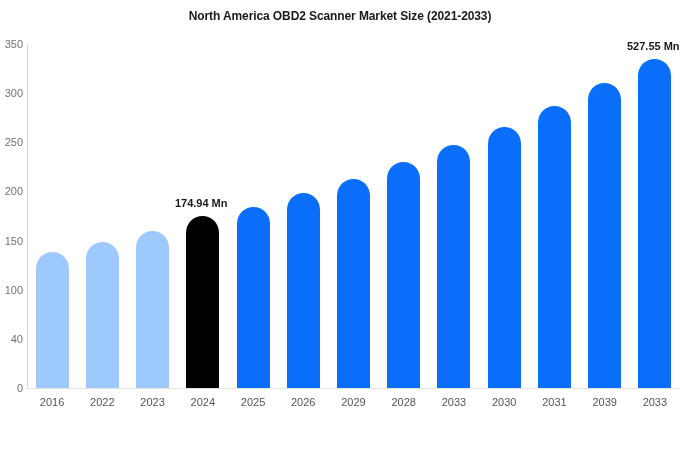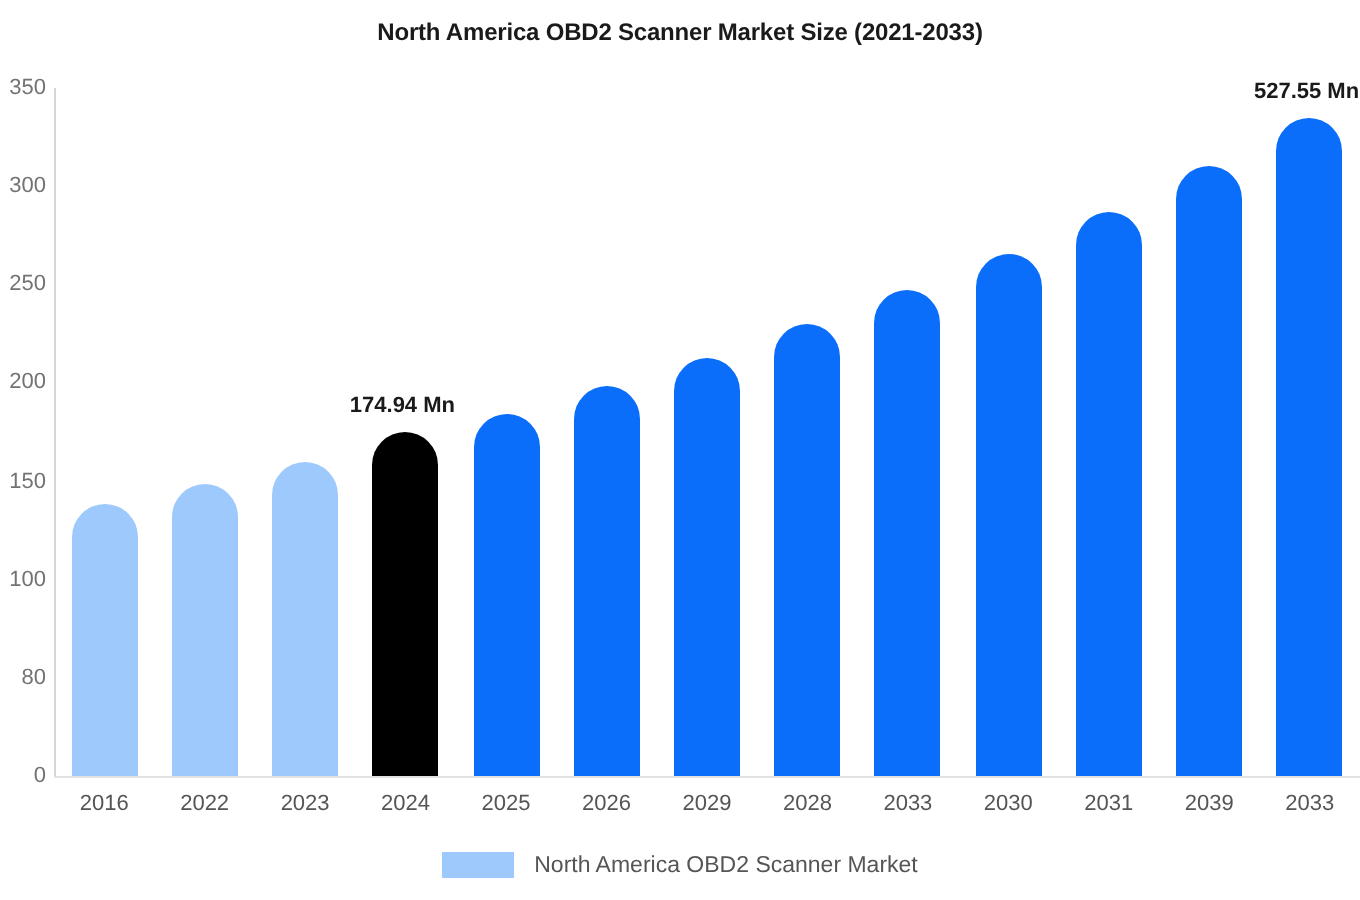--- a/index.html
+++ b/index.html
@@ -146,21 +146,21 @@
 </style>
 </head>
 <body>
 
 <div id="chart-root">
 
   <div id="chart-title">North America OBD2 Scanner Market Size (2021-2033)</div>
 
   <div id="y-ticks">
       <div class="y-tick" style="top: 383px;">0</div>
-      <div class="y-tick" style="top: 333.857px;">80</div>
+      <div class="y-tick" style="top: 333.857px;">40</div>
       <div class="y-tick" style="top: 284.714px;">100</div>
       <div class="y-tick" style="top: 235.571px;">150</div>
       <div class="y-tick" style="top: 186.429px;">200</div>
       <div class="y-tick" style="top: 137.286px;">250</div>
       <div class="y-tick" style="top: 88.1429px;">300</div>
       <div class="y-tick" style="top: 39px;">350</div>
     </div>
 
   <div id="y-axis-line"></div>
   <div id="x-axis-line"></div>
@@ -192,20 +192,14 @@
       <div class="x-tick" style="left: 251.154px; width: 50.2308px;">2026</div>
       <div class="x-tick" style="left: 301.385px; width: 50.2308px;">2029</div>
       <div class="x-tick" style="left: 351.615px; width: 50.2308px;">2028</div>
       <div class="x-tick" style="left: 401.846px; width: 50.2308px;">2033</div>
       <div class="x-tick" style="left: 452.077px; width: 50.2308px;">2030</div>
       <div class="x-tick" style="left: 502.308px; width: 50.2308px;">2031</div>
       <div class="x-tick" style="left: 552.538px; width: 50.2308px;">2039</div>
       <div class="x-tick" style="left: 602.769px; width: 50.2308px;">2033</div>
     </div>
 
-  <div id="legend">
-    <div id="legend-item">
-      <span id="legend-swatch" style="background: rgb(157, 201, 253);"></span>
-      <span id="legend-label">North America OBD2 Scanner Market</span>
-    </div>
-  </div>
 
 </div>
 
 </body></html>

